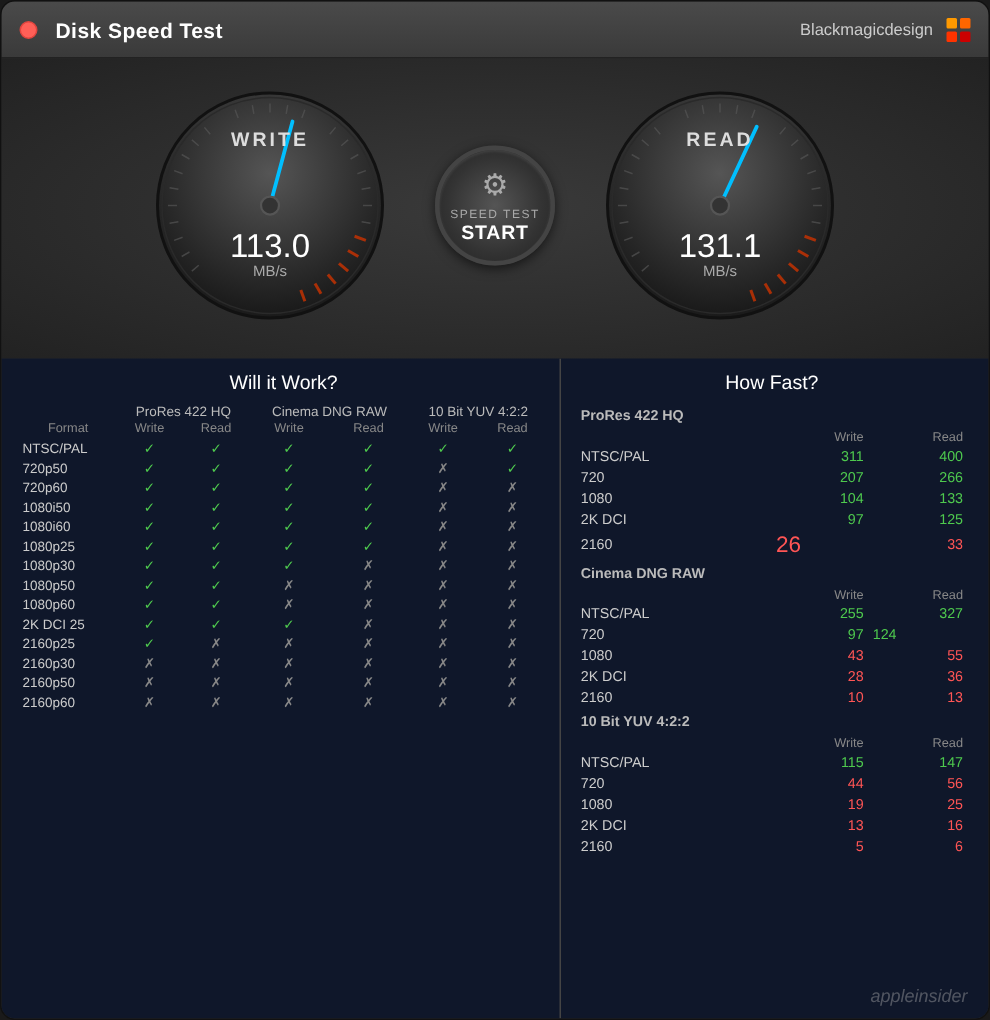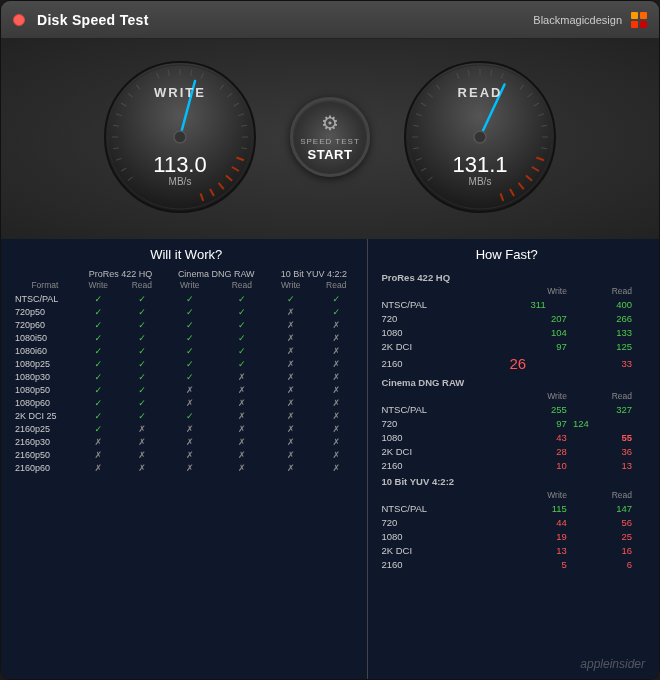--- a/index.html
+++ b/index.html
@@ -166,21 +166,21 @@
 
     .will-it-work {
       flex: 1.35;
       padding: 8px 8px 8px 12px;
       border-right: 1px solid #444;
       overflow: hidden;
     }
 
     .how-fast {
       flex: 1;
-      padding: 8px 24px 8px 10px;
+      padding: 8px 14px 8px 10px;
       overflow: hidden;
     }
 
     .section-title {
       color: #fff;
       font-size: 13px;
       font-weight: 500;
       text-align: center;
       margin-bottom: 6px;
     }
@@ -581,21 +581,21 @@
         <tr class="hf-section-header">
               <td colspan="3" class="hf-format" style="color:#bbb;font-weight:600;font-size:9.5px;">ProRes 422 HQ</td>
             </tr>
             <tr class="hf-col-header">
     <td style="color:#888;font-size:8.5px;"></td>
     <td style="color:#888;font-size:8.5px;text-align:right;">Write</td>
     <td style="color:#888;font-size:8.5px;text-align:right;">Read</td>
   </tr>
             <tr>
       <td class="hf-format" style="font-size:9.5px;color:#ccc;">NTSC/PAL</td>
-      <td style="text-align:center;color:#4ec94e;font-size:9.5px;">311</td>
+      <td style="text-align:right;color:#4ec94e;font-size:9.5px;">311</td>
       <td style="text-align:right;color:#4ec94e;font-size:9.5px;">400</td>
     </tr>
             <tr>
       <td class="hf-format" style="font-size:9.5px;color:#ccc;">720</td>
       <td style="text-align:right;color:#4ec94e;font-size:9.5px;">207</td>
       <td style="text-align:right;color:#4ec94e;font-size:9.5px;">266</td>
     </tr>
             <tr>
       <td class="hf-format" style="font-size:9.5px;color:#ccc;">1080</td>
       <td style="text-align:right;color:#4ec94e;font-size:9.5px;">104</td>
@@ -625,21 +625,21 @@
       <td style="text-align:right;color:#4ec94e;font-size:9.5px;">327</td>
     </tr>
             <tr>
       <td class="hf-format" style="font-size:9.5px;color:#ccc;">720</td>
       <td style="text-align:right;color:#4ec94e;font-size:9.5px;">97</td>
       <td style="text-align:left;color:#4ec94e;font-size:9.5px;">124</td>
     </tr>
             <tr>
       <td class="hf-format" style="font-size:9.5px;color:#ccc;">1080</td>
       <td style="text-align:right;color:#ff5555;font-size:9.5px;">43</td>
-      <td style="text-align:right;color:#ff5555;font-size:9.5px;font-weight:bold;">55</td>
+      <td style="text-align:right;color:#ff5555;font-size:9.5px;">55</td>
     </tr>
             <tr>
       <td class="hf-format" style="font-size:9.5px;color:#ccc;">2K DCI</td>
       <td style="text-align:right;color:#ff5555;font-size:9.5px;">28</td>
       <td style="text-align:right;color:#ff5555;font-size:9.5px;">36</td>
     </tr>
             <tr>
       <td class="hf-format" style="font-size:9.5px;color:#ccc;">2160</td>
       <td style="text-align:right;color:#ff5555;font-size:9.5px;">10</td>
       <td style="text-align:right;color:#ff5555;font-size:9.5px;">13</td>

